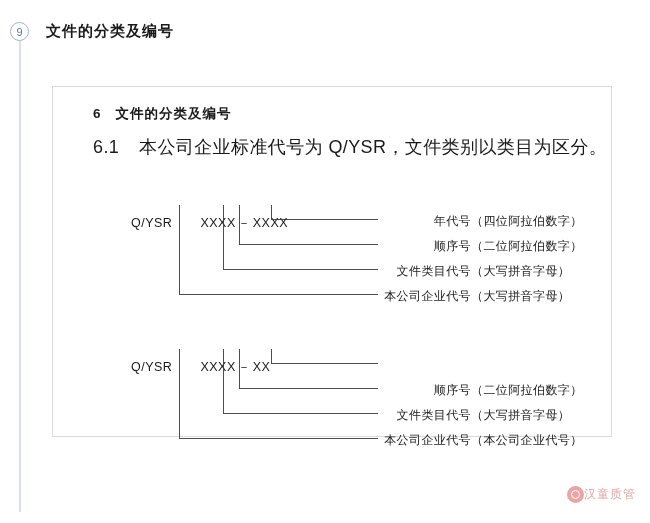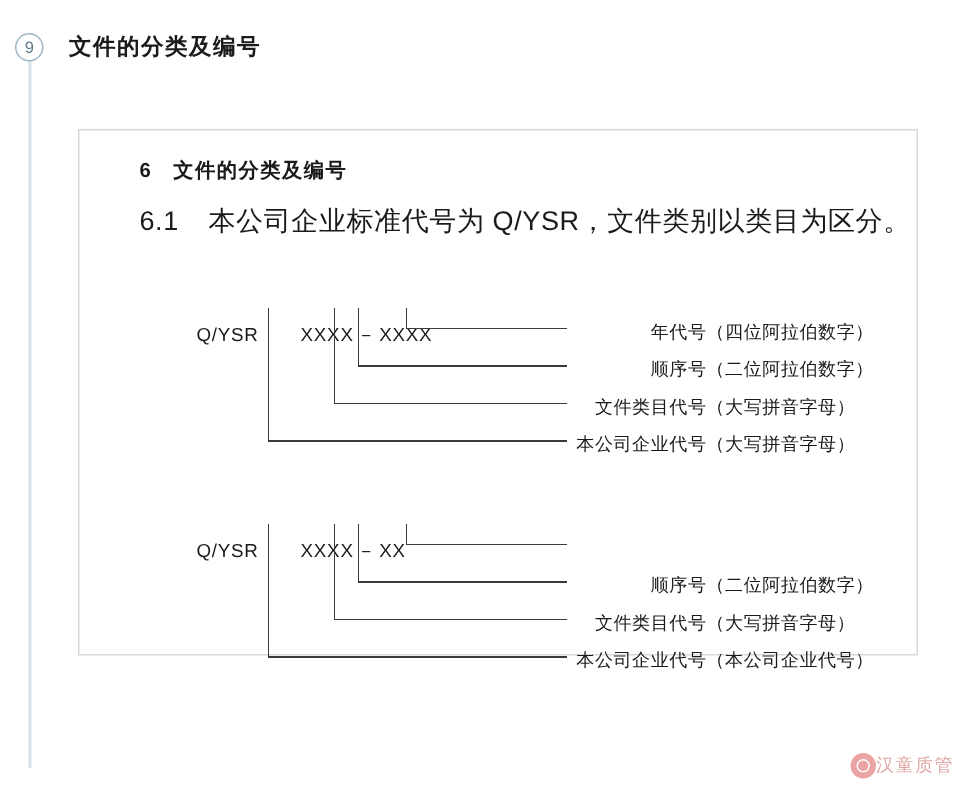--- a/index.html
+++ b/index.html
@@ -129,21 +129,21 @@
     top: 0;
     width: 560px;
     height: 400px;
     pointer-events: none;
   }
 
   
   .watermark {
     position: absolute;
     right: 14px;
-    bottom: 4px;
+    bottom: 20px;
     display: flex;
     align-items: center;
     gap: 0;
     opacity: 0.5;
   }
   .wm-logo {
     width: 17px;
     height: 17px;
     border-radius: 50%;
     background: #d94b4b;

